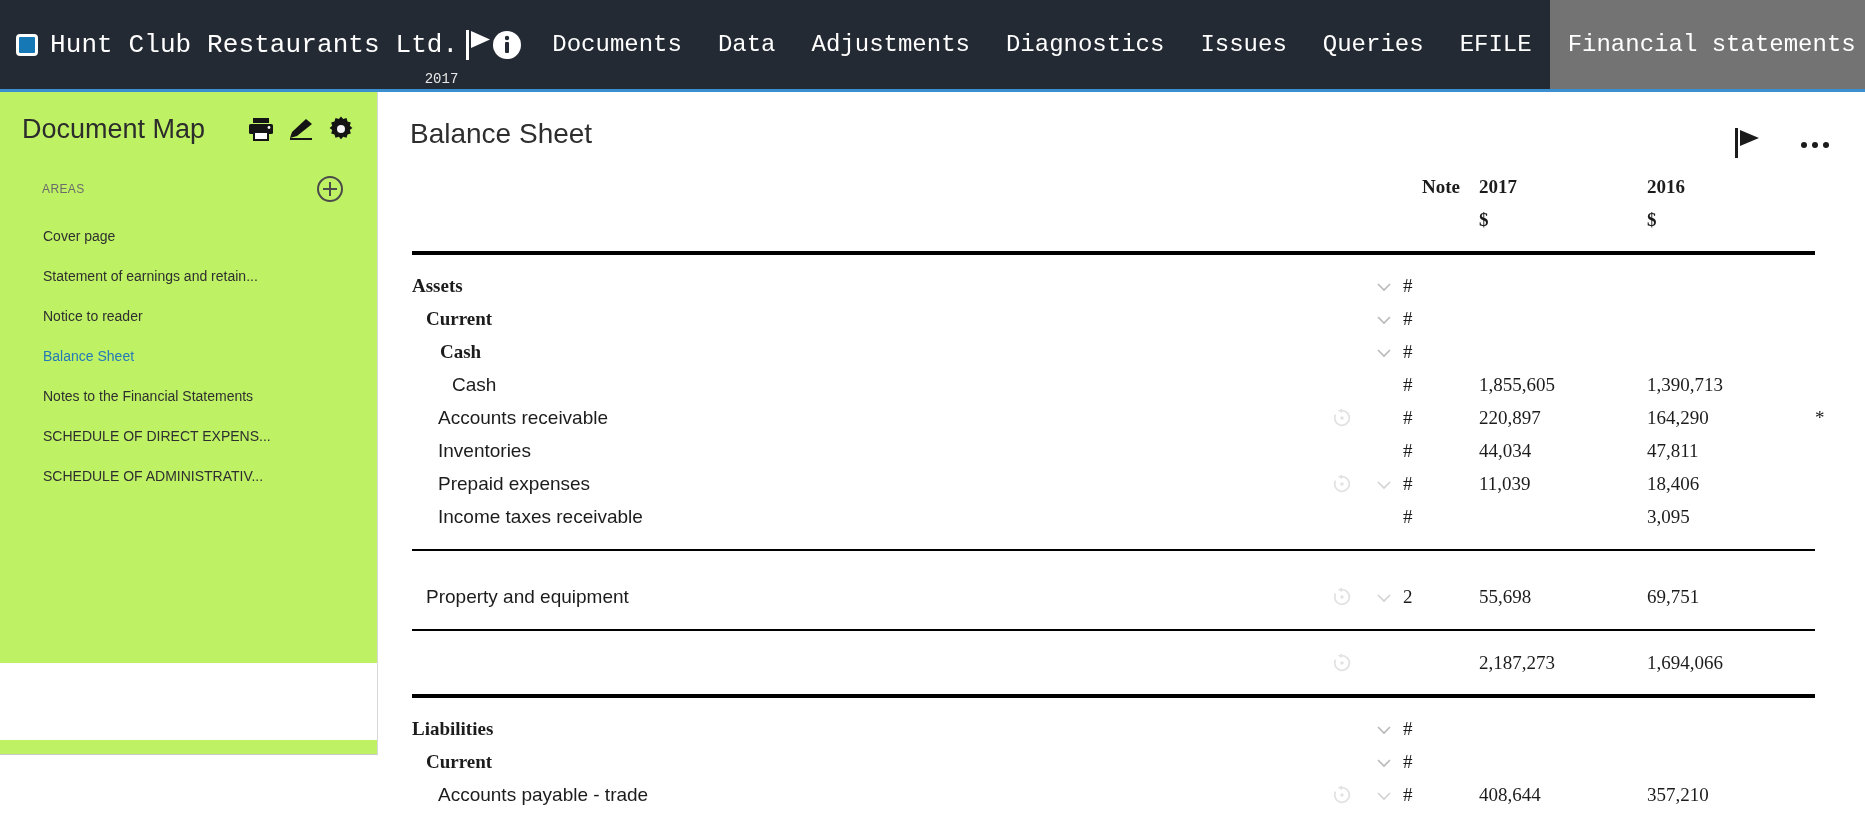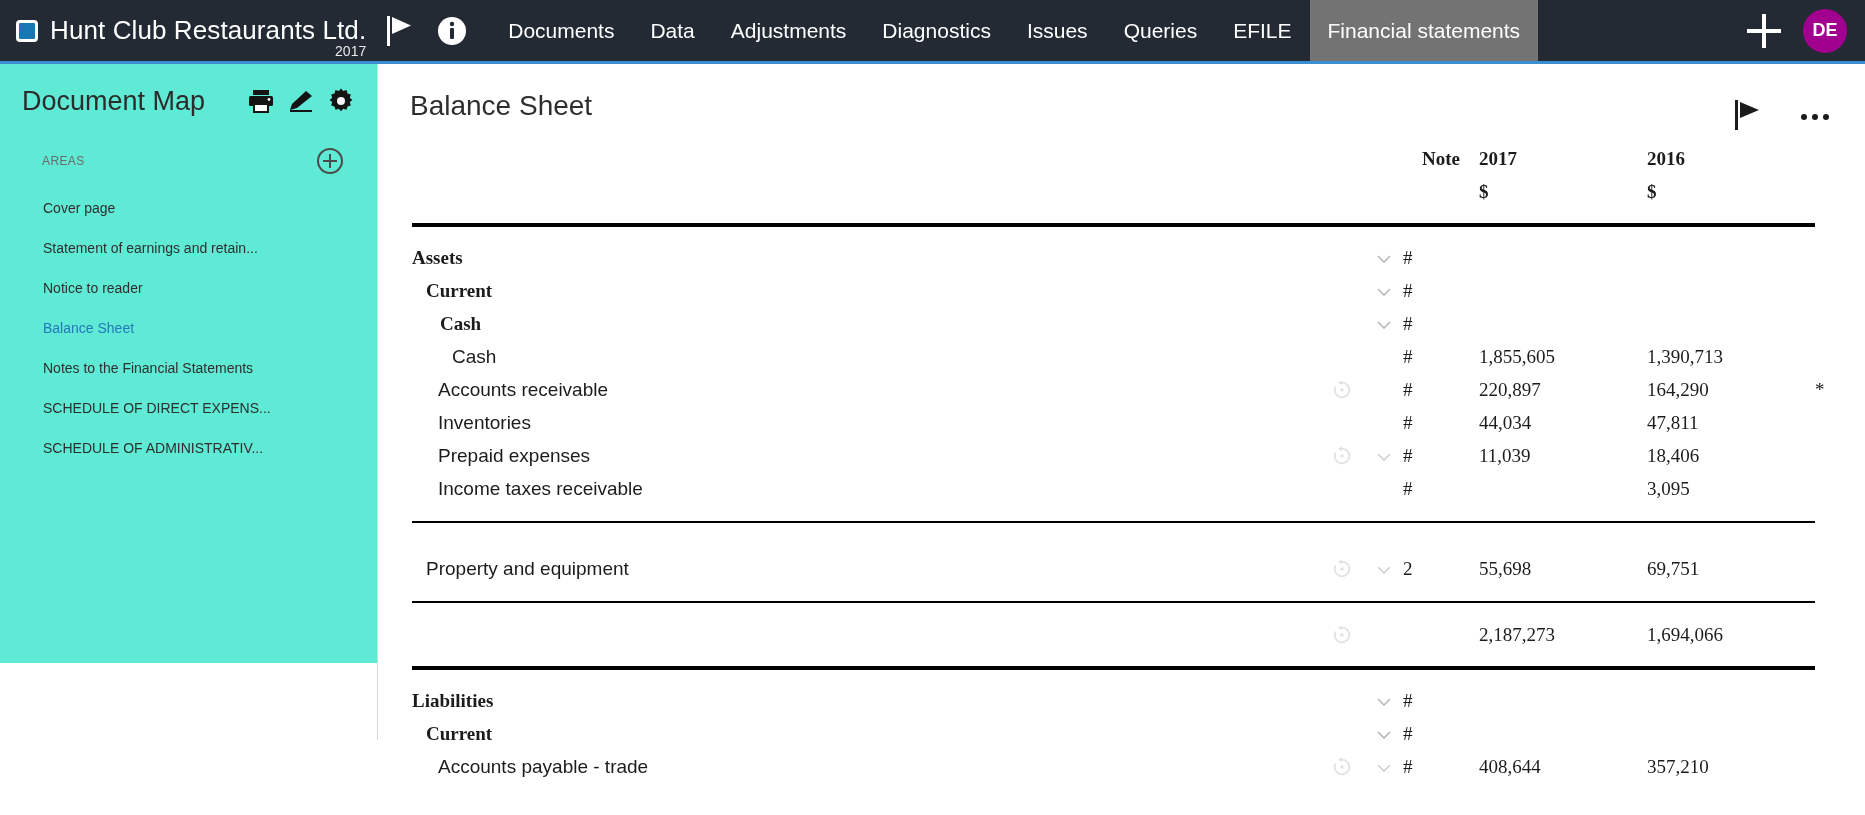--- a/index.html
+++ b/index.html
@@ -8,25 +8,26 @@
     width: 1865px; height: 815px;
     overflow: hidden;
     background: #ffffff;
     font-family: "Liberation Sans", sans-serif;
     -webkit-font-smoothing: antialiased;
   }
 
   
   .topbar {
     position: relative;
-    height: 64px;
+    height: 92px;
     background: #242a33;
     display: flex;
     align-items: stretch;
     border-bottom: 3px solid #3a8fd0;
+    font-family: Liberation Mono, monospace;
   }
   .brand {
     display: flex;
     align-items: center;
     padding-left: 16px;
     padding-right: 8px;
     position: relative;
   }
   .brand-square {
     width: 22px; height: 22px;
@@ -59,21 +60,21 @@
   .nav {
     display: flex;
     align-items: stretch;
     margin-left: 12px;
   }
   .navitem {
     display: flex;
     align-items: center;
     padding: 8px 18px;
     color: #ffffff;
-    font-size: 21px;
+    font-size: 24px;
     white-space: nowrap;
     cursor: pointer;
   }
   .navitem.active { background: #737373; }
   .topright {
     margin-left: auto;
     display: flex;
     align-items: center;
     padding-right: 18px;
     gap: 22px;
@@ -99,21 +100,21 @@
   
   .body {
     display: flex;
     height: 740px;
   }
 
   
   .sidebar {
     width: 378px;
     flex: 0 0 378px;
-    background: #5eead4;
+    background: #bef264;
     border-right: 1px solid #d8d8d8;
     position: relative;
     height: 663px;
   }
   .sidebar-head {
     display: flex;
     align-items: center;
     padding: 20px 16px 8px 22px;
   }
   .sidebar-title {

